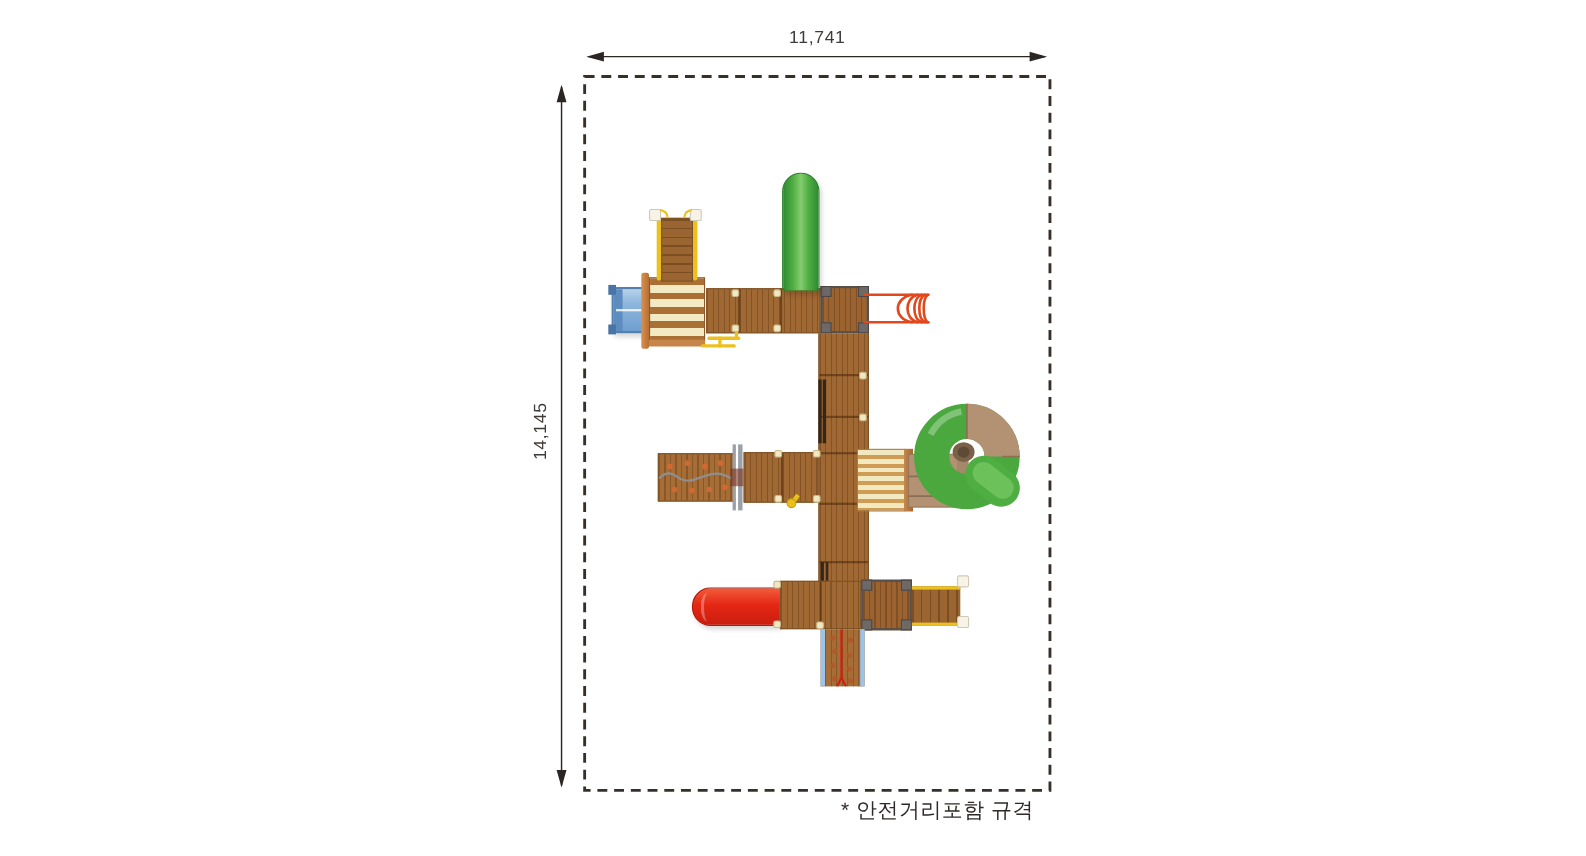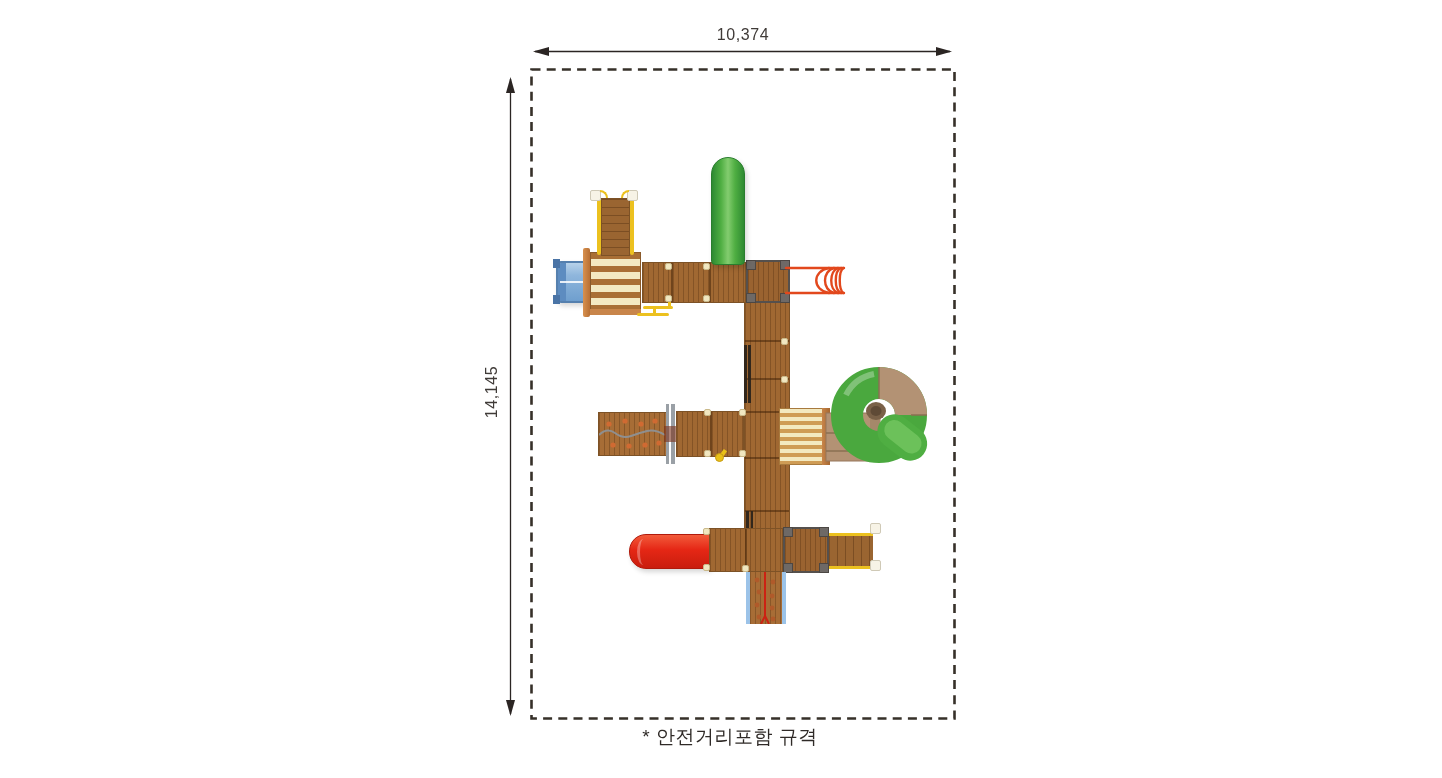--- a/index.html
+++ b/index.html
@@ -31,23 +31,23 @@
 
     <line x1="535" y1="51.5" x2="950" y2="51.5" stroke="#2b2523" stroke-width="1.3"></line>
     <polygon points="533,51.5 549,47 549,56" fill="#2b2523"></polygon>
     <polygon points="952,51.5 936,47 936,56" fill="#2b2523"></polygon>
 
     <line x1="510.5" y1="79" x2="510.5" y2="714" stroke="#2b2523" stroke-width="1.3"></line>
     <polygon points="510.5,77 506,93 515,93" fill="#2b2523"></polygon>
     <polygon points="510.5,716 506,700 515,700" fill="#2b2523"></polygon>
   </svg>
 
-  <div class="abs dim-label" style="left:534px;top:26px;width:418px;text-align:center;">10,374</div>
+  <div class="abs dim-label" style="left:534px;top:26px;width:418px;text-align:center;">11,741</div>
   <div class="abs dim-label" style="left:492px;top:392px;transform:translate(-50%,-50%) rotate(-90deg);white-space:nowrap;">14,145</div>
-  <div class="abs footnote" style="left:520px;top:724px;width:420px;text-align:center;">* 안전거리포함 규격</div>
+  <div class="abs footnote" style="left:520px;top:724px;width:420px;text-align:right;">* 안전거리포함 규격</div>
 
   <div class="abs shadow" style="left:556px;top:261px;width:37px;height:42px;border-radius:5px;
        background:linear-gradient(180deg,#b7d2ea,#8fb6dc 32%,#6f9fce);border:2px solid #5580ae;">
     <div class="abs" style="left:0;top:0;width:8px;height:100%;background:#5d8cc0;border-radius:3px 0 0 3px;"></div>
     <div class="abs" style="left:2px;top:18px;width:33px;height:2px;background:rgba(255,255,255,.85);"></div>
   </div>
   <div class="abs" style="left:553px;top:259px;width:7px;height:9px;background:#4a74a6;"></div>
   <div class="abs" style="left:553px;top:295px;width:7px;height:9px;background:#4a74a6;"></div>
 
   <div class="abs" style="left:583px;top:248px;width:7px;height:69px;border-radius:2px;

